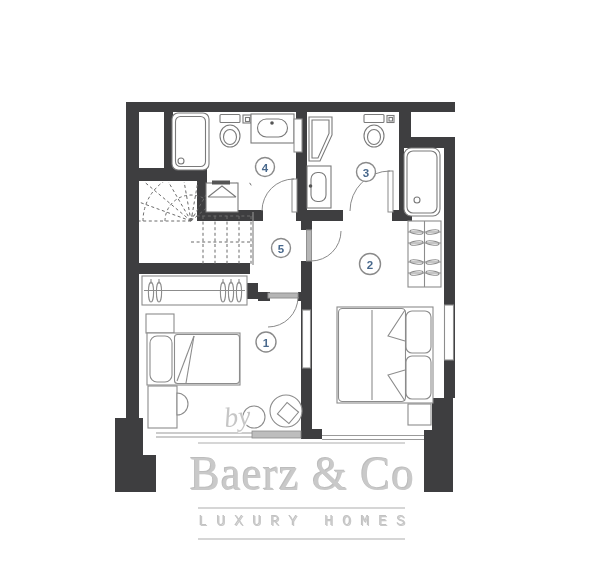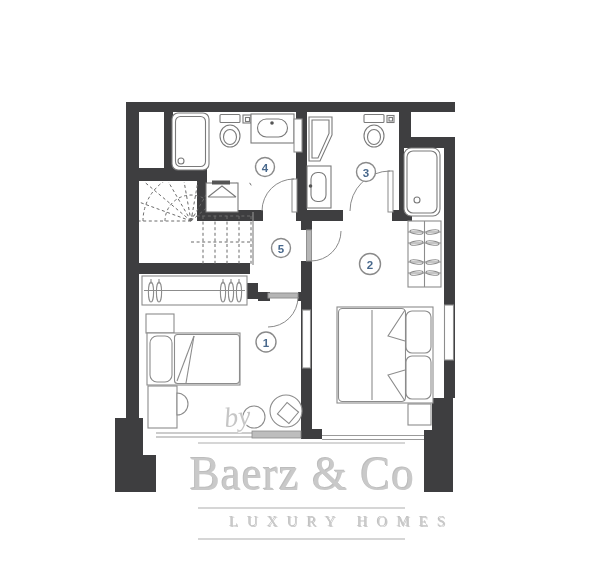--- a/index.html
+++ b/index.html
@@ -28,22 +28,22 @@
   .badge-num{fill:var(--num);font-size:11.5px;font-weight:bold;text-anchor:middle;}
   .dot{fill:#555;}
   .wm-line{position:absolute;left:198px;width:207px;height:0;border-top:2px solid #d6d6d6;}
   .by{position:absolute;left:224px;top:401px;font-family:"Liberation Serif",serif;
       font-style:italic;font-size:28px;color:#c6c6c6;transform:rotate(-6deg);
       text-shadow:1px 1px 0 #ffffff;}
   .brand{position:absolute;left:150px;top:448px;width:305px;text-align:center;
       font-family:"Liberation Serif",serif;font-size:45px;font-weight:400;color:var(--wm);
       letter-spacing:1px;transform:scaleY(1.08);
       text-shadow:-1px -1px 0 #bdbdbd,1px 1px 0 #ffffff;}
-  .tagline{position:absolute;left:150px;top:514px;width:305px;text-align:right;
-      font-family:Liberation Serif, serif;font-size:15px;color:var(--wm);
+  .tagline{position:absolute;left:150px;top:514px;width:305px;text-align:center;
+      font-family:Liberation Mono, monospace;font-size:15px;color:var(--wm);
       letter-spacing:9px;text-indent:9px;
       text-shadow:-1px -1px 0 #c2c2c2,1px 1px 0 #ffffff;}
 </style>
 </head>
 <body>
 
 <div class="stage">
 <svg width="600" height="568" viewBox="0 0 600 568">
   <defs>
     <clipPath id="stairclip">

